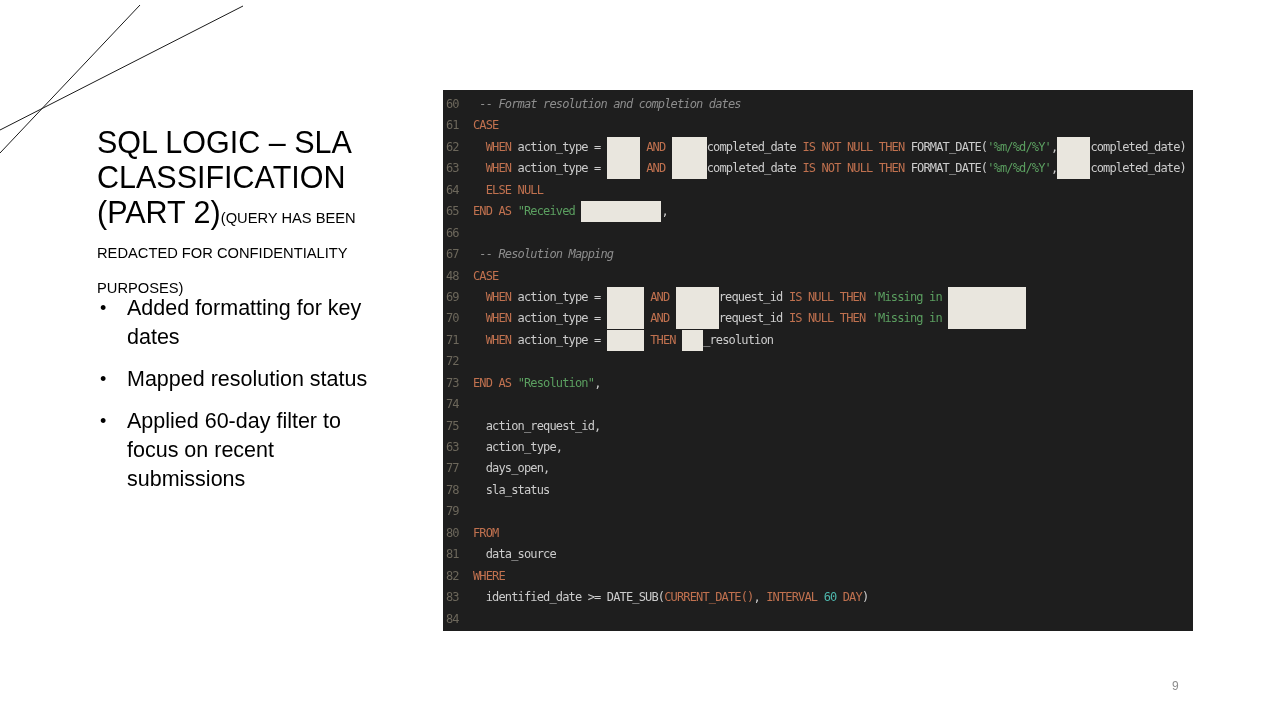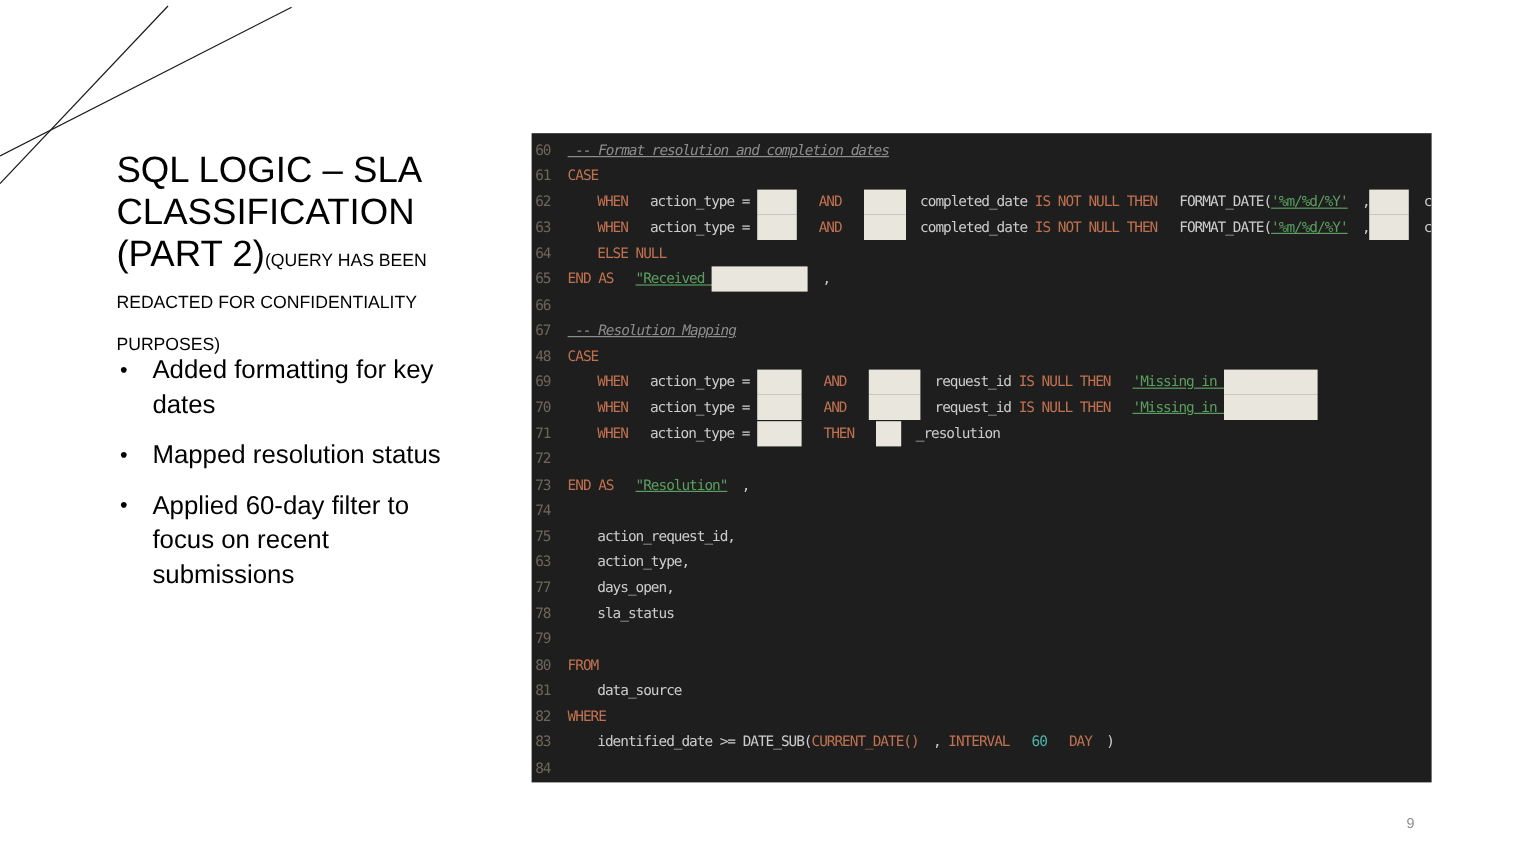--- a/index.html
+++ b/index.html
@@ -32,29 +32,28 @@
   ul.bullets li .btxt { white-space:pre-line; }
 
   
   .code-panel {
     position:absolute; left:443px; top:90px; width:750px; height:541px;
     background:var(--code-bg, #1e1e1e);
     overflow:hidden;
     font-family:"DejaVu Sans Mono", monospace;
     font-size:12px; letter-spacing:-0.85px;
     padding-top:4px;
-    margin-top:21px;
   }
   .cline { display:flex; height:21.45px; line-height:21.45px; }
   .ln { flex:none; width:22px; padding-left:3px; color:var(--c-ln, #6c675b); }
   .ctext { white-space:pre; padding-left:8px; }
   .seg-kw  { color:var(--c-kw, #c0714f);text-align:right; }
-  .seg-id  { color:var(--c-id, #cccccc);padding-left:12px; }
-  .seg-com { color:var(--c-com, #8d8d8d); font-style:italic;text-decoration:underline; }
-  .seg-str { color:var(--c-str, #5b9f60);text-decoration:underline; }
+  .seg-id  { color:var(--c-id, #cccccc); }
+  .seg-com { color:var(--c-com, #8d8d8d); font-style:italic; }
+  .seg-str { color:var(--c-str, #5b9f60); }
   .seg-num { color:var(--c-num, #4db6ac); }
   .redact {
     display:inline-block; height:21px; vertical-align:top;
     background:var(--c-red, #e9e6de);
   }
 
   .page-number {
     position:absolute; left:1172px; top:679px;
     font-size:12px; color:var(--pagenum-c, #8c8c8c);
   }

